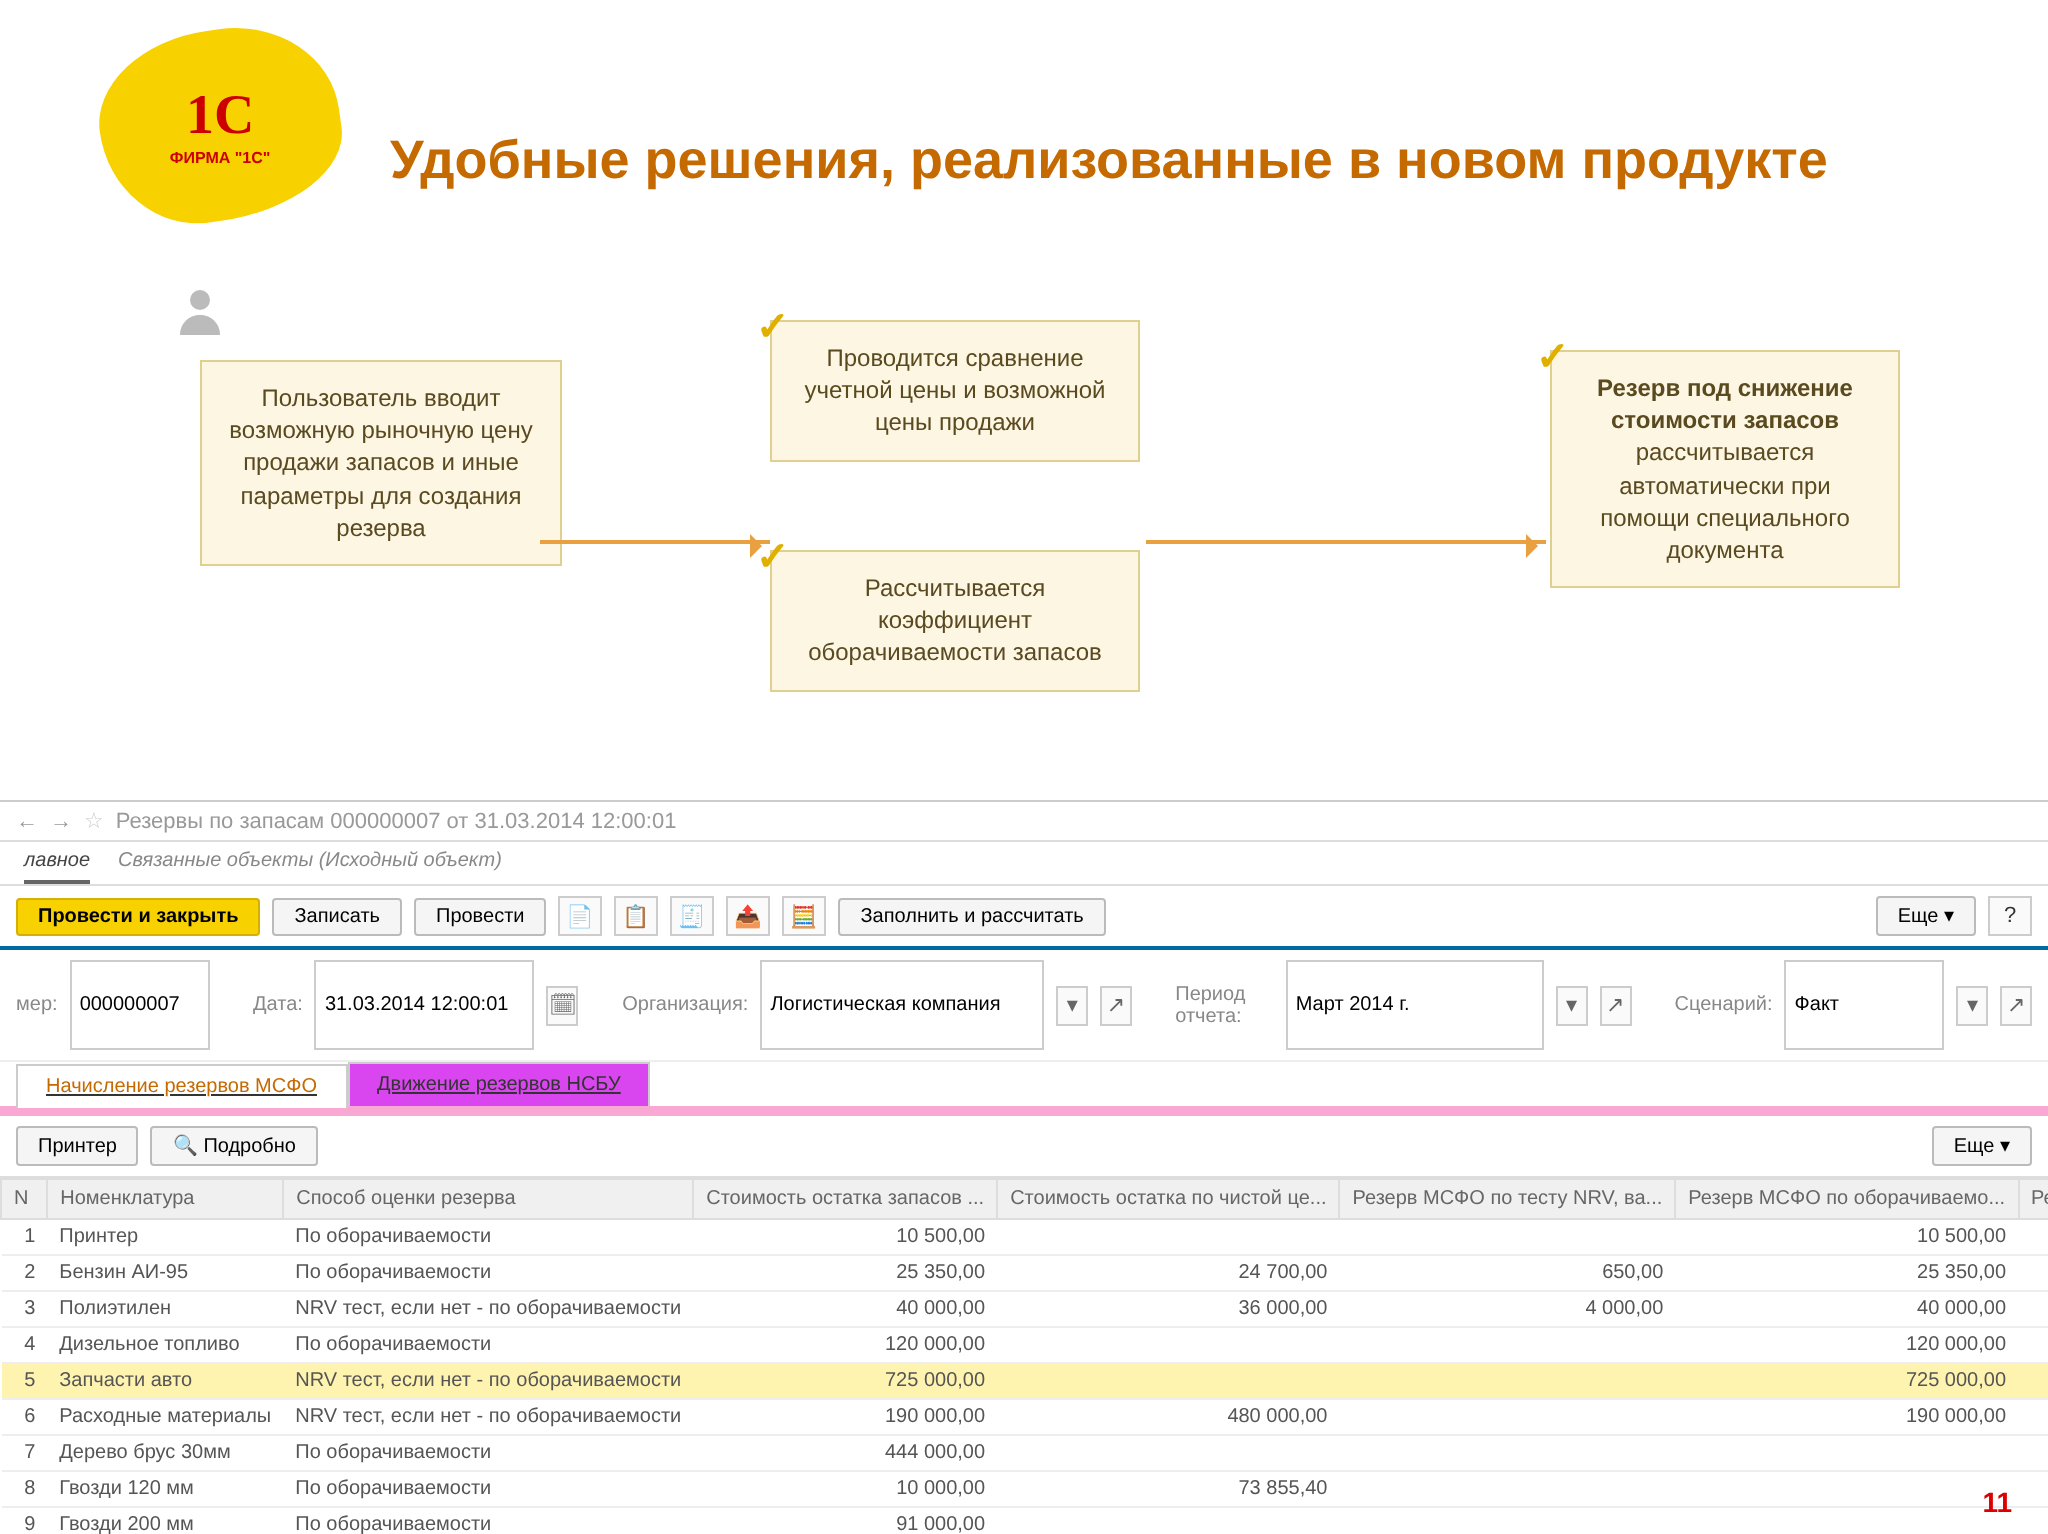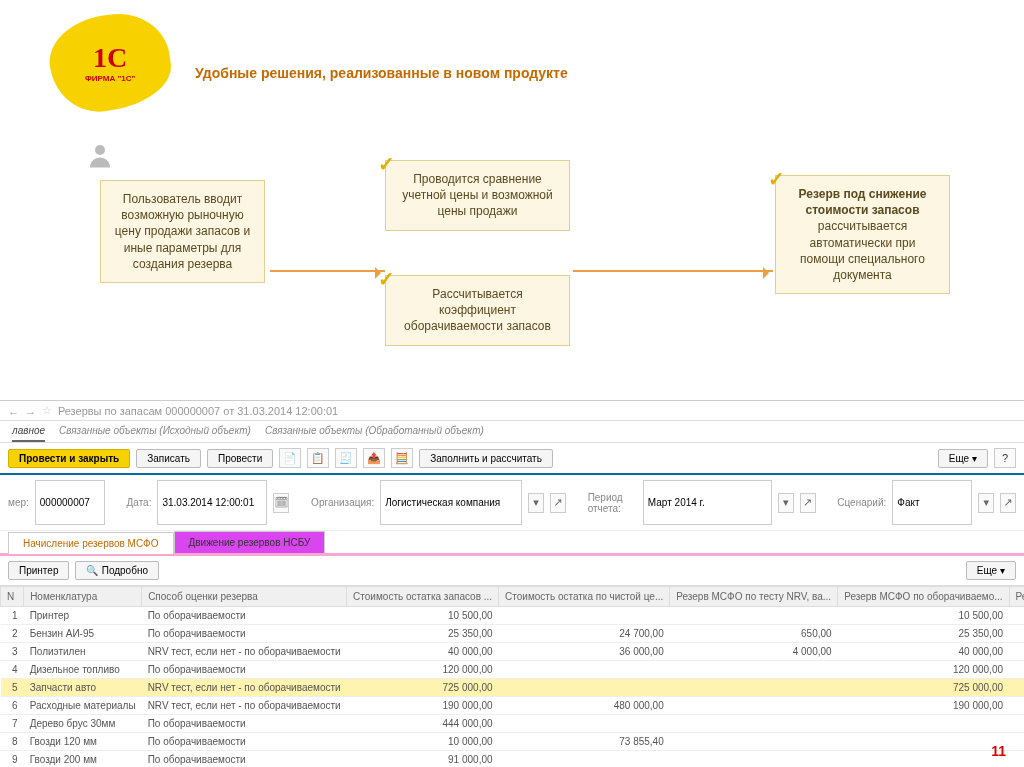--- a/index.html
+++ b/index.html
@@ -3,25 +3,25 @@
 <meta charset="utf-8">
 <style>
 * { box-sizing: border-box; margin: 0; padding: 0; }
 body { font-family: Arial, sans-serif; background: #fff; width: 1024px; height: 767px; position: relative; font-size: 11px; color: #333; }
 
 .logo-splash { position: absolute; top: 15px; left: 50px; width: 120px; height: 95px; background: #f7d200; border-radius: 50% 45% 55% 40% / 45% 50% 40% 55%; transform: rotate(-8deg); }
 .logo-inner { position: absolute; top: 50%; left: 50%; transform: translate(-50%,-50%) rotate(8deg); text-align: center; }
 .logo-1c { font-size: 28px; font-weight: bold; color: #c00; font-family: Georgia, serif; }
 .logo-sub { font-size: 8px; color: #c00; font-weight: bold; }
 
-.title { position: absolute; top: 65px; left: 195px; font-size: 14px; font-weight: bold; color: #c56a00; }
+.title { position: absolute; top: 65px; left: 195px; font-size: 27px; font-weight: bold; color: #c56a00; }
 
 .diagram { position: absolute; top: 145px; left: 75px; width: 880px; height: 240px; }
 .box { position: absolute; background: #fdf6e3; border: 1px solid #e0d090; padding: 10px 12px; text-align: center; font-size: 12px; color: #5a4a20; line-height: 1.35; }
-.box.b1 { left: 25px; top: 35px; width: 165px; }
+.box.b1 { left: 25px; top: 35px; width: 181px; }
 .box.b2 { left: 310px; top: 15px; width: 185px; }
 .box.b3 { left: 310px; top: 130px; width: 185px; }
 .box.b4 { left: 700px; top: 30px; width: 175px; }
 .box.b4 .bold { font-weight: bold; }
 .user-icon { position: absolute; left: 10px; top: -5px; width: 30px; height: 30px; }
 .user-icon svg { width: 30px; height: 30px; }
 .check-mark { position: absolute; left: -8px; top: -10px; color: #e0b000; font-size: 20px; font-weight: bold; }
 .arrow { position: absolute; border-top: 2px solid #e8a040; }
 .arrow::after { content: ''; position: absolute; right: -2px; top: -5px; border: 6px solid transparent; border-left-color: #e8a040; }
 .arrow.a1 { left: 195px; top: 125px; width: 115px; }
@@ -38,21 +38,21 @@
 .btn { border: 1px solid #bbb; background: #f5f5f5; padding: 3px 10px; font-size: 10px; cursor: pointer; border-radius: 2px; }
 .btn.primary { background: #f7d200; border-color: #d4b000; font-weight: bold; }
 .btn.more { margin-left: auto; }
 .icon-btn { border: 1px solid #ccc; background: #fafafa; width: 22px; height: 20px; display: inline-flex; align-items: center; justify-content: center; font-size: 11px; cursor: pointer; }
 
 .form-row { display: flex; align-items: center; gap: 6px; padding: 5px 8px; font-size: 10px; color: #666; border-bottom: 1px solid #eee; justify-content: flex-end; }
 .form-row label { color: #888; }
 .form-row input { border: 1px solid #ccc; padding: 16px 4px; font-size: 10px; background: #fff; }
 .form-row .sep { width: 14px; }
 
-.subtabs { display: flex; gap: 0; padding: 0 8px; font-size: 10px; border-bottom: 3px solid #f9a8d4; }
+.subtabs { display: flex; gap: 0; padding: 0 8px; font-size: 10px; border-bottom: 5px solid #f9a8d4; text-decoration: underline; }
 .subtabs .st { padding: 5px 14px; border: 1px solid #ccc; border-bottom: none; background: #d946ef; cursor: pointer; }
 .subtabs .st.active { color: #c56a00; background: #fff; position: relative; top: 1px; }
 
 .sub-toolbar { display: flex; gap: 6px; padding: 5px 8px; border-bottom: 1px solid #ddd; }
 
 .grid { width: 100%; border-collapse: collapse; font-size: 10px; }
 .grid th { background: #f0f0f0; border: 1px solid #ddd; padding: 4px 6px; text-align: left; font-weight: normal; color: #666; white-space: nowrap; overflow: hidden; }
 .grid td { border-bottom: 1px solid #eee; padding: 3px 6px; color: #555; white-space: nowrap; }
 .grid td.num { text-align: right; }
 .grid tr.selected td { background: #fff3b0; }
@@ -89,21 +89,20 @@
 <div class="app-window">
   <div class="app-header">
     <span>←</span>
     <span>→</span>
     <span class="star">☆</span>
     <span>Резервы по запасам 000000007 от 31.03.2014 12:00:01</span>
   </div>
   <div class="tabs-row">
     <div class="tab active">лавное</div>
     <div class="tab">Связанные объекты (Исходный объект)</div>
-    <div class="tab">Связанные объекты (Обработанный объект)</div>
   </div>
   <div class="toolbar">
     <button class="btn primary">Провести и закрыть</button>
     <button class="btn">Записать</button>
     <button class="btn">Провести</button>
     <span class="icon-btn">📄</span>
     <span class="icon-btn">📋</span>
     <span class="icon-btn">🧾</span>
     <span class="icon-btn">📤</span>
     <span class="icon-btn">🧮</span>

